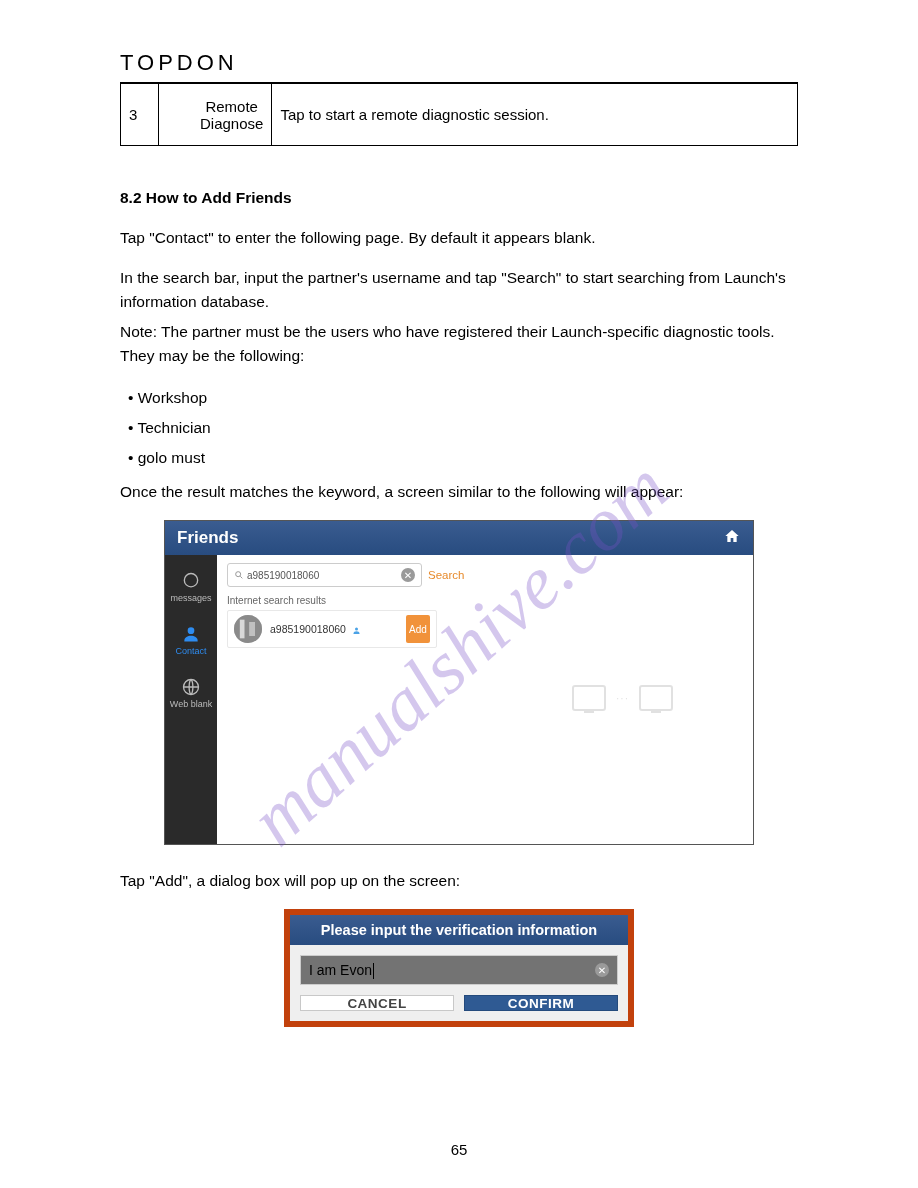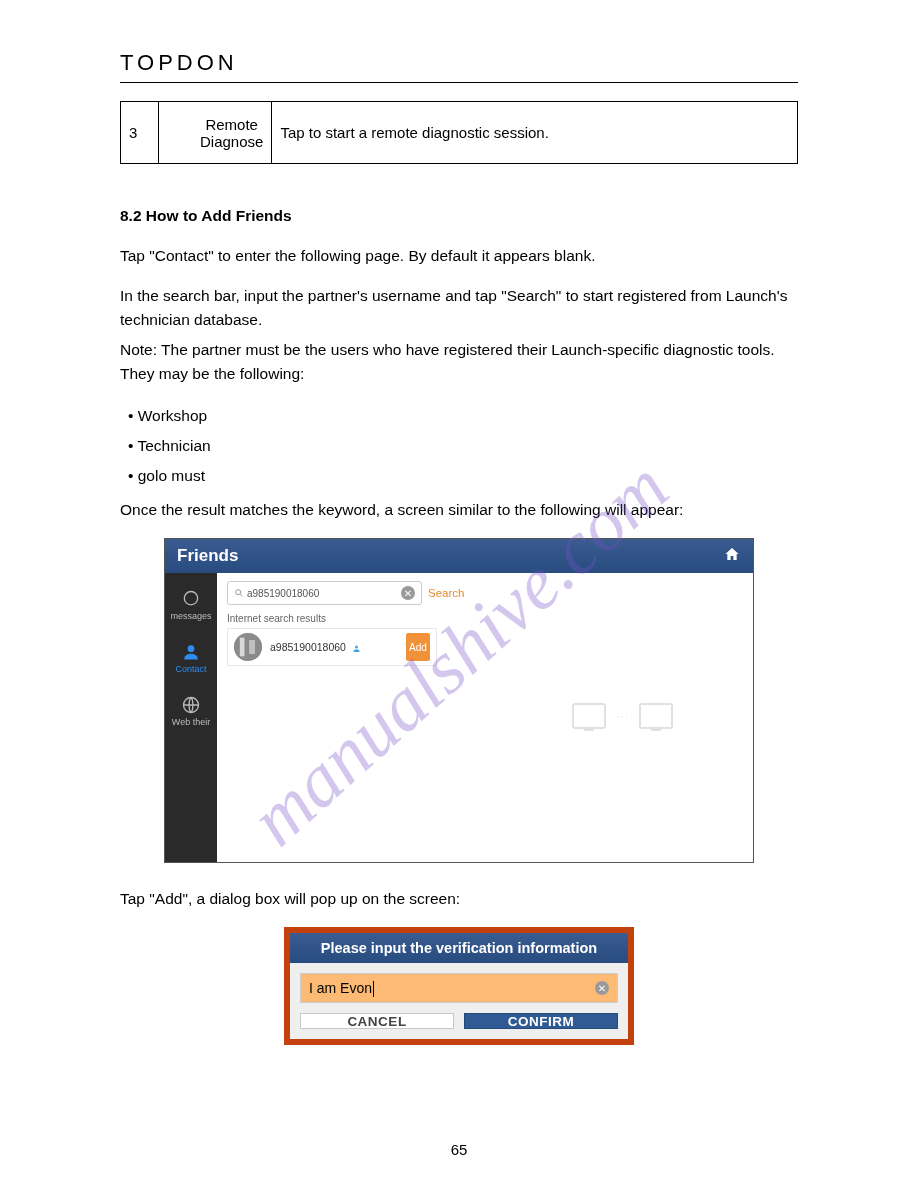--- a/index.html
+++ b/index.html
@@ -10,21 +10,20 @@
     height: 1188px;
     position: relative;
   }
   .page {
     padding: 50px 120px 60px 120px;
     position: relative;
   }
   .logo-row {
     border-bottom: 1.5px solid #000;
     padding-bottom: 6px;
-    margin-bottom: 18px;
   }
   .logo {
     font-family: "Arial", sans-serif;
     letter-spacing: 4px;
     font-size: 22px;
     font-weight: 300;
   }
   .small-table {
     border-collapse: collapse;
     width: 100%;
@@ -151,21 +150,21 @@
   .verify-header {
     background: linear-gradient(#3a5c90, #284c80);
     color: #fff;
     text-align: center;
     font-size: 14.5px;
     font-weight: bold;
     padding: 7px 6px;
   }
   .verify-input {
     margin: 10px;
-    background: #fdba74;
+    background: #737373;
     border: 1px solid #ccc;
     height: 30px;
     display: flex;
     align-items: center;
     justify-content: space-between;
     padding: 0 8px;
     font-size: 14px;
   }
   .verify-input .cursor { display:inline-block; width:1px; height:16px; background:#000; margin-left:1px; vertical-align:middle; }
   .verify-buttons {
@@ -219,21 +218,21 @@
       <td class="c2">Remote Diagnose</td>
       <td>Tap to start a remote diagnostic session.</td>
     </tr>
   </tbody>
     </table>
 
   <p class="body-text" style="font-weight:bold">8.2 How to Add Friends</p>
 
   <p class="body-text">Tap "Contact" to enter the following page. By default it appears blank.</p>
 
-  <p class="body-text tight">In the search bar, input the partner's username and tap "Search" to start registered from Launch's technician database.</p>
+  <p class="body-text tight">In the search bar, input the partner's username and tap "Search" to start searching from Launch's information database.</p>
 
   <p class="body-text note">Note: The partner must be the users who have registered their Launch-specific diagnostic tools. They may be the following:</p>
 
   <div class="indent-list">
     <div class="item">• <span>Workshop</span></div>
     <div class="item">• <span>Technician</span></div>
     <div class="item">• <span>golo must</span></div>
   </div>
 
   <p class="body-text">Once the result matches the keyword, a screen similar to the following will appear:</p>
@@ -261,21 +260,21 @@
               <circle cx="12" cy="8" r="4"></circle>
               <path d="M4 20c0-4 4-6 8-6s8 2 8 6v1H4z"></path>
             </svg>
           <span>Contact</span>
         </div>
         <div class="side-item">
           <svg class="side-icon" width="20" height="20" viewBox="0 0 24 24" fill="none" stroke="#bbb" stroke-width="1.6">
               <circle cx="12" cy="12" r="9"></circle>
               <path d="M3 12h18M12 3c3 3 3 15 0 18M12 3c-3 3-3 15 0 18"></path>
             </svg>
-          <span>Web their</span>
+          <span>Web blank</span>
         </div>
       </div>
       <div class="friends-main">
         <div class="search-row">
           <div class="search-box">
             <span style="display:flex;align-items:center;gap:3px;">
               <svg width="10" height="10" viewBox="0 0 24 24" fill="none" stroke="#999" stroke-width="2.4">
                   <circle cx="10" cy="10" r="6"></circle>
                   <path d="M20 20l-5-5"></path>
                 </svg>

